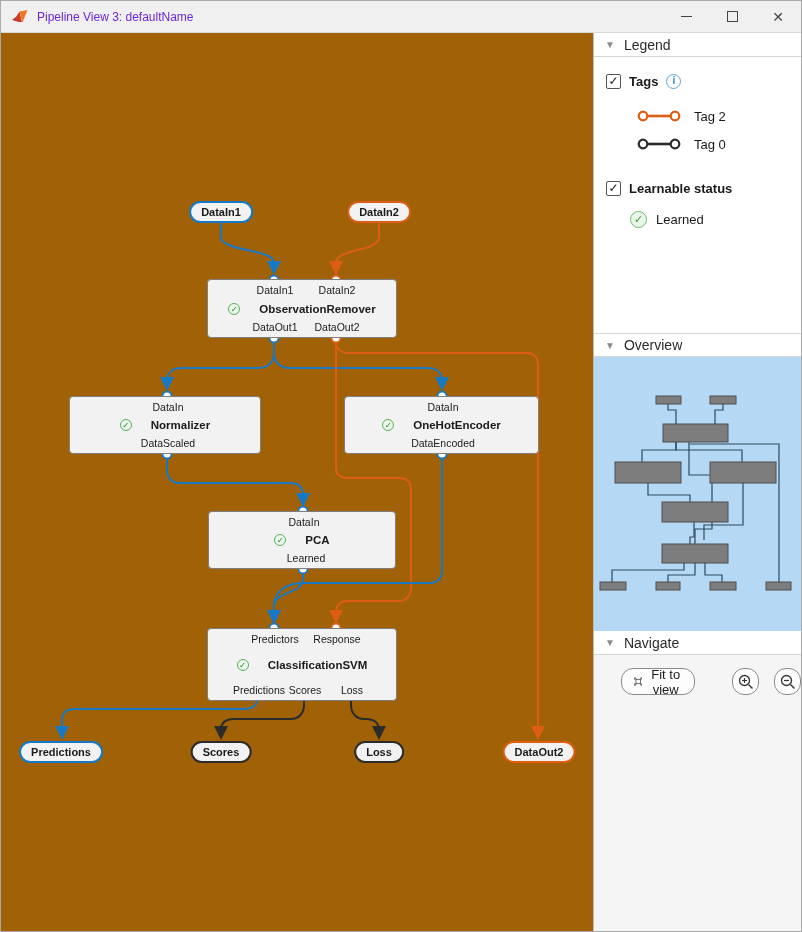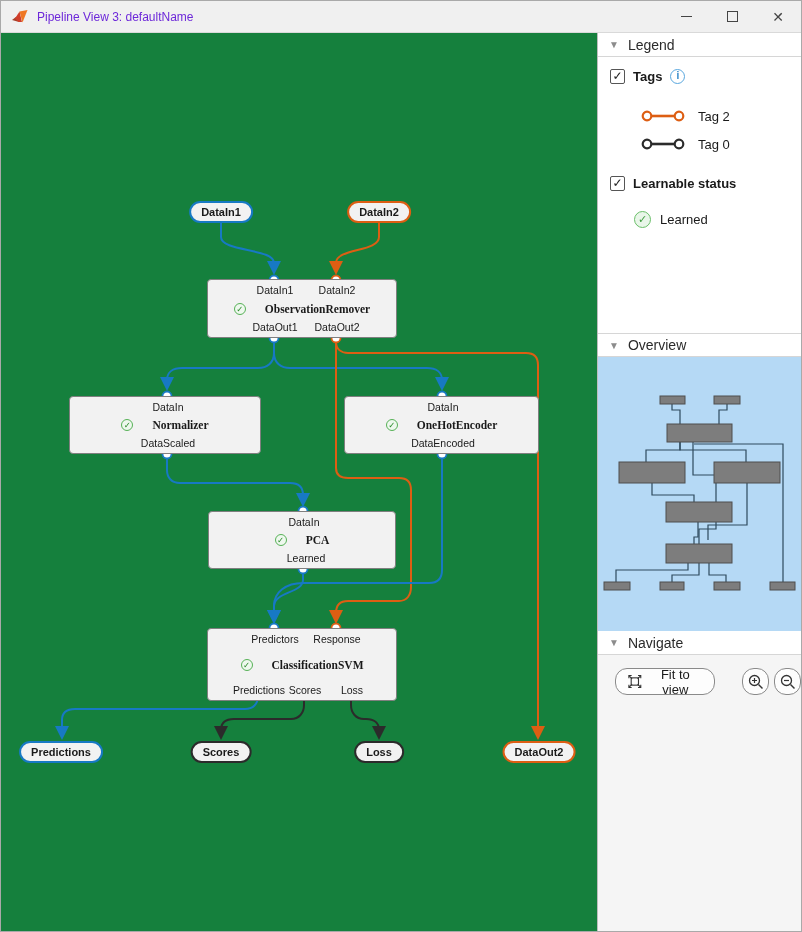--- a/index.html
+++ b/index.html
@@ -11,60 +11,60 @@
   .titlebar .logo { width:18px; height:16px; margin:0 8px 0 10px; }
   .titlebar .title { font-size:12px; color:#6d28d9; flex:1; }
   .win-btn { width:46px; height:31px; display:flex; align-items:center; justify-content:center; color:#444; font-size:13px; }
   .min-glyph { display:inline-block; width:11px; border-bottom:1.4px solid #444; }
   .max-glyph { display:inline-block; width:11px; height:11px; border:1.2px solid #444; }
   .close-glyph { font-size:14px; color:#444; }
 
   .main { flex:1; display:flex; min-height:0; }
 
   
-  .canvas { width:597px; position:relative; background:#15803d; overflow:hidden;text-align:center; }
+  .canvas { width:597px; position:relative; background:#a16207; overflow:hidden;text-align:center; }
   .wires { position:absolute; left:0; top:0; }
 
   .node { position:absolute; background:#f2f2f2; border:1.5px solid #7f7f7f; border-radius:4px; }
   .node .plabel { position:absolute; transform:translateX(-50%); font-size:10.5px; color:#1a1a1a; white-space:nowrap; }
-  .node .trow { position:absolute; left:0; right:0; top:50%; transform:translateY(-50%); display:flex; align-items:center; justify-content:center; gap:19px;font-family:Liberation Serif, serif; }
+  .node .trow { position:absolute; left:0; right:0; top:50%; transform:translateY(-50%); display:flex; align-items:center; justify-content:center; gap:19px; }
   .node .bname { font-weight:bold; font-size:11.5px; color:#1a1a1a; white-space:nowrap; }
   .check-s { width:12px; height:12px; border-radius:50%; border:1.2px solid #57b157; background:#eef8ee; color:#2e8b2e; font-size:8.5px; line-height:10px; text-align:center; flex:0 0 12px; }
   .check-s::after { content:"✓"; }
 
   .pill { position:absolute; height:22px; background:#f2f2f2; border:2px solid #555; border-radius:12px; display:flex; align-items:center; justify-content:center; font-size:11px; font-weight:bold; color:#1a1a1a; transform:translateX(-50%); padding:0 10px; white-space:nowrap; }
   .pill.tag1 { border-color:#1779c4; }
   .pill.tag2 { border-color:#dd5e13; }
   .pill.tag0 { border-color:#2b2b2b; }
 
   
   .panel { flex:1; border-left:1px solid #bdbdbd; display:flex; flex-direction:column; background:#fff; }
   .sec-head { height:24px; display:flex; align-items:center; background:#fff; border-bottom:1px solid #d6d6d6; flex:0 0 24px; }
   .sec-head .tri { color:#8c8c8c; font-size:10px; margin:0 9px 0 11px; }
   .sec-head .sh-label { font-size:14px; color:#2b2b2b; }
 
   .legend-body { height:276px; padding:12px 10px 0 12px; background:#fff; }
-  .chk-row { display:flex; align-items:flex-start; height:20px; }
+  .chk-row { display:flex; align-items:flex-end; height:20px; }
   .checkbox { width:15px; height:15px; border:1px solid #555; border-radius:2px; background:#fff; color:#1a1a1a; font-size:12px; line-height:13px; text-align:center; flex:0 0 15px; }
   .checkbox::after { content:"✓"; }
   .chk-label { font-size:13px; font-weight:bold; color:#1a1a1a; margin-left:8px; }
   .info-icon { width:15px; height:15px; border:1.5px solid #5aa7de; border-radius:50%; color:#2e86c8; font-size:10px; font-weight:bold; line-height:12px; text-align:center; margin-left:8px; }
   .info-icon::after { content:"i"; }
   .tag-list { margin:13px 0 8px 30px; }
   .tag-row { display:flex; align-items:center; height:28px; }
   .tag-row .tlabel { font-size:13px; color:#1a1a1a; margin-left:12px; }
   .learned-row { display:flex; align-items:center; height:22px; margin:12px 0 10px 24px; }
   .check-l { width:17px; height:17px; border-radius:50%; border:1.5px solid #6abf69; background:#e9f6e9; color:#3f9c3f; font-size:11px; line-height:14px; text-align:center; }
   .check-l::after { content:"✓"; }
   .learned-row .tlabel { font-size:13px; color:#1a1a1a; margin-left:9px; }
   .spacer10 { height:10px; } .spacer14 { height:14px; }
 
   .minimap { height:274px; background:#b5d9f5; position:relative; flex:0 0 274px; }
   .nav-body { flex:1; background:#f5f5f5; padding:13px 0 0 17px; display:flex; align-items:flex-start; }
-  .btn { display:inline-flex; align-items:center; justify-content:center; gap:7px; height:27px; border:1px solid #8a8a8a; border-radius:12px; background:#fdfdfd; font-size:13px; color:#1a1a1a; padding:0 12px; }
+  .btn { display:inline-flex; align-items:center; justify-content:center; gap:7px; height:27px; border:1px solid #8a8a8a; border-radius:12px; background:#fdfdfd; font-size:13px; color:#1a1a1a; padding:0 12px;margin-left:10px; }
   .btn.sq { width:27px; padding:0; }
   .zoom-group { margin-left:27px; display:flex; gap:5px; }
 </style>
 </head>
 <body>
 
 <div class="window">
 
   <div class="titlebar">
     <svg class="logo" viewBox="0 0 18 16">

